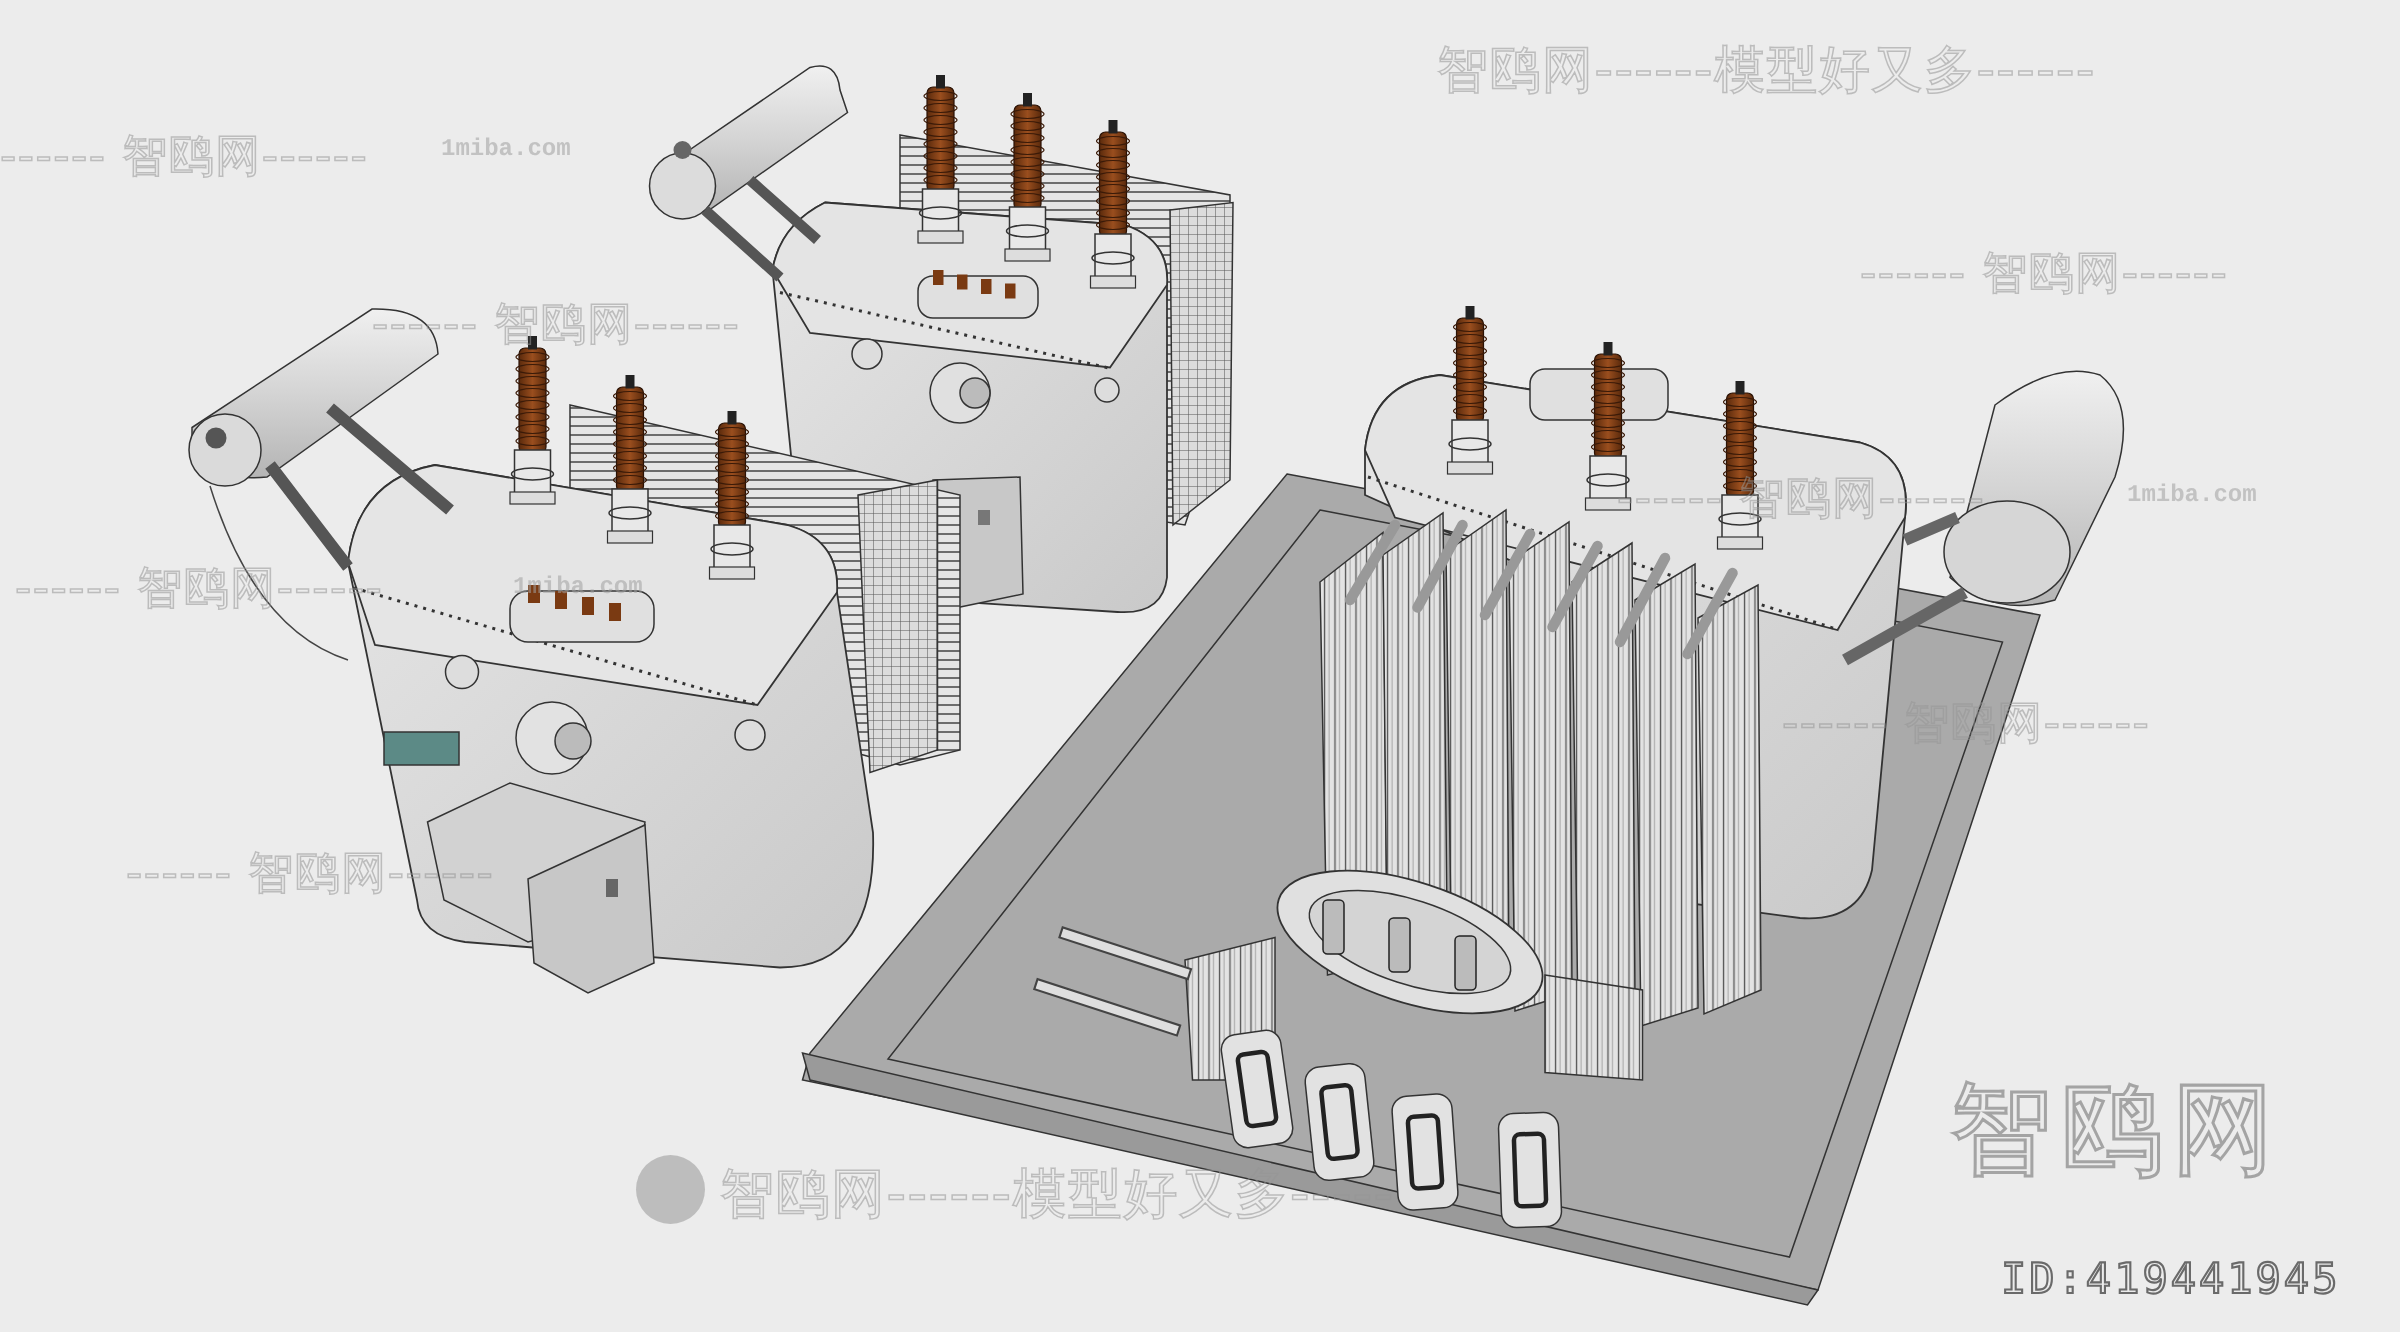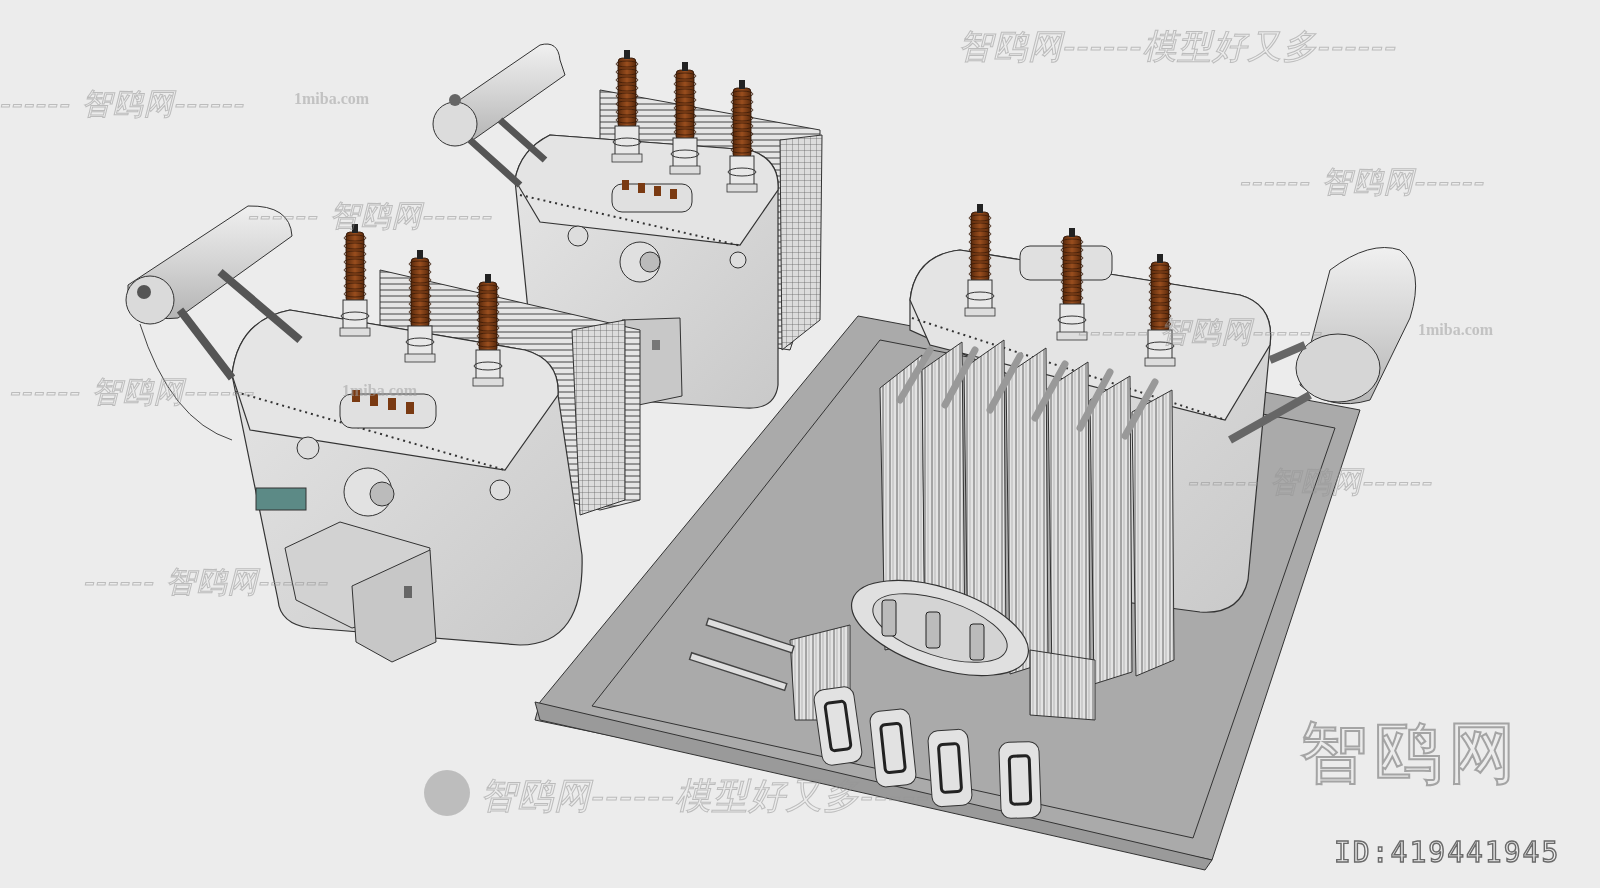--- a/index.html
+++ b/index.html
@@ -11,26 +11,25 @@
     }
     #scene { position: absolute; left: 0; top: 0; width: 1600px; height: 888px; }
     .wm {
       position: absolute;
       color: transparent;
       -webkit-text-stroke: 1px rgba(150,150,150,0.55);
       white-space: nowrap;
       font-family: "DejaVu Sans", sans-serif;
       pointer-events: none;
       letter-spacing: 1px;
-      font-style: italic;
     }
     .wm-url {
       position: absolute;
       color: rgba(160,160,160,0.55);
-      font-family: Liberation Serif, serif;
+      font-family: Liberation Mono, monospace;
       font-weight: bold;
       white-space: nowrap;
       pointer-events: none;
     }
     .wm-big {
       position: absolute;
       color: transparent;
       -webkit-text-stroke: 2px rgba(140,140,140,0.75);
       font-family: "DejaVu Sans", sans-serif;
       white-space: nowrap;

